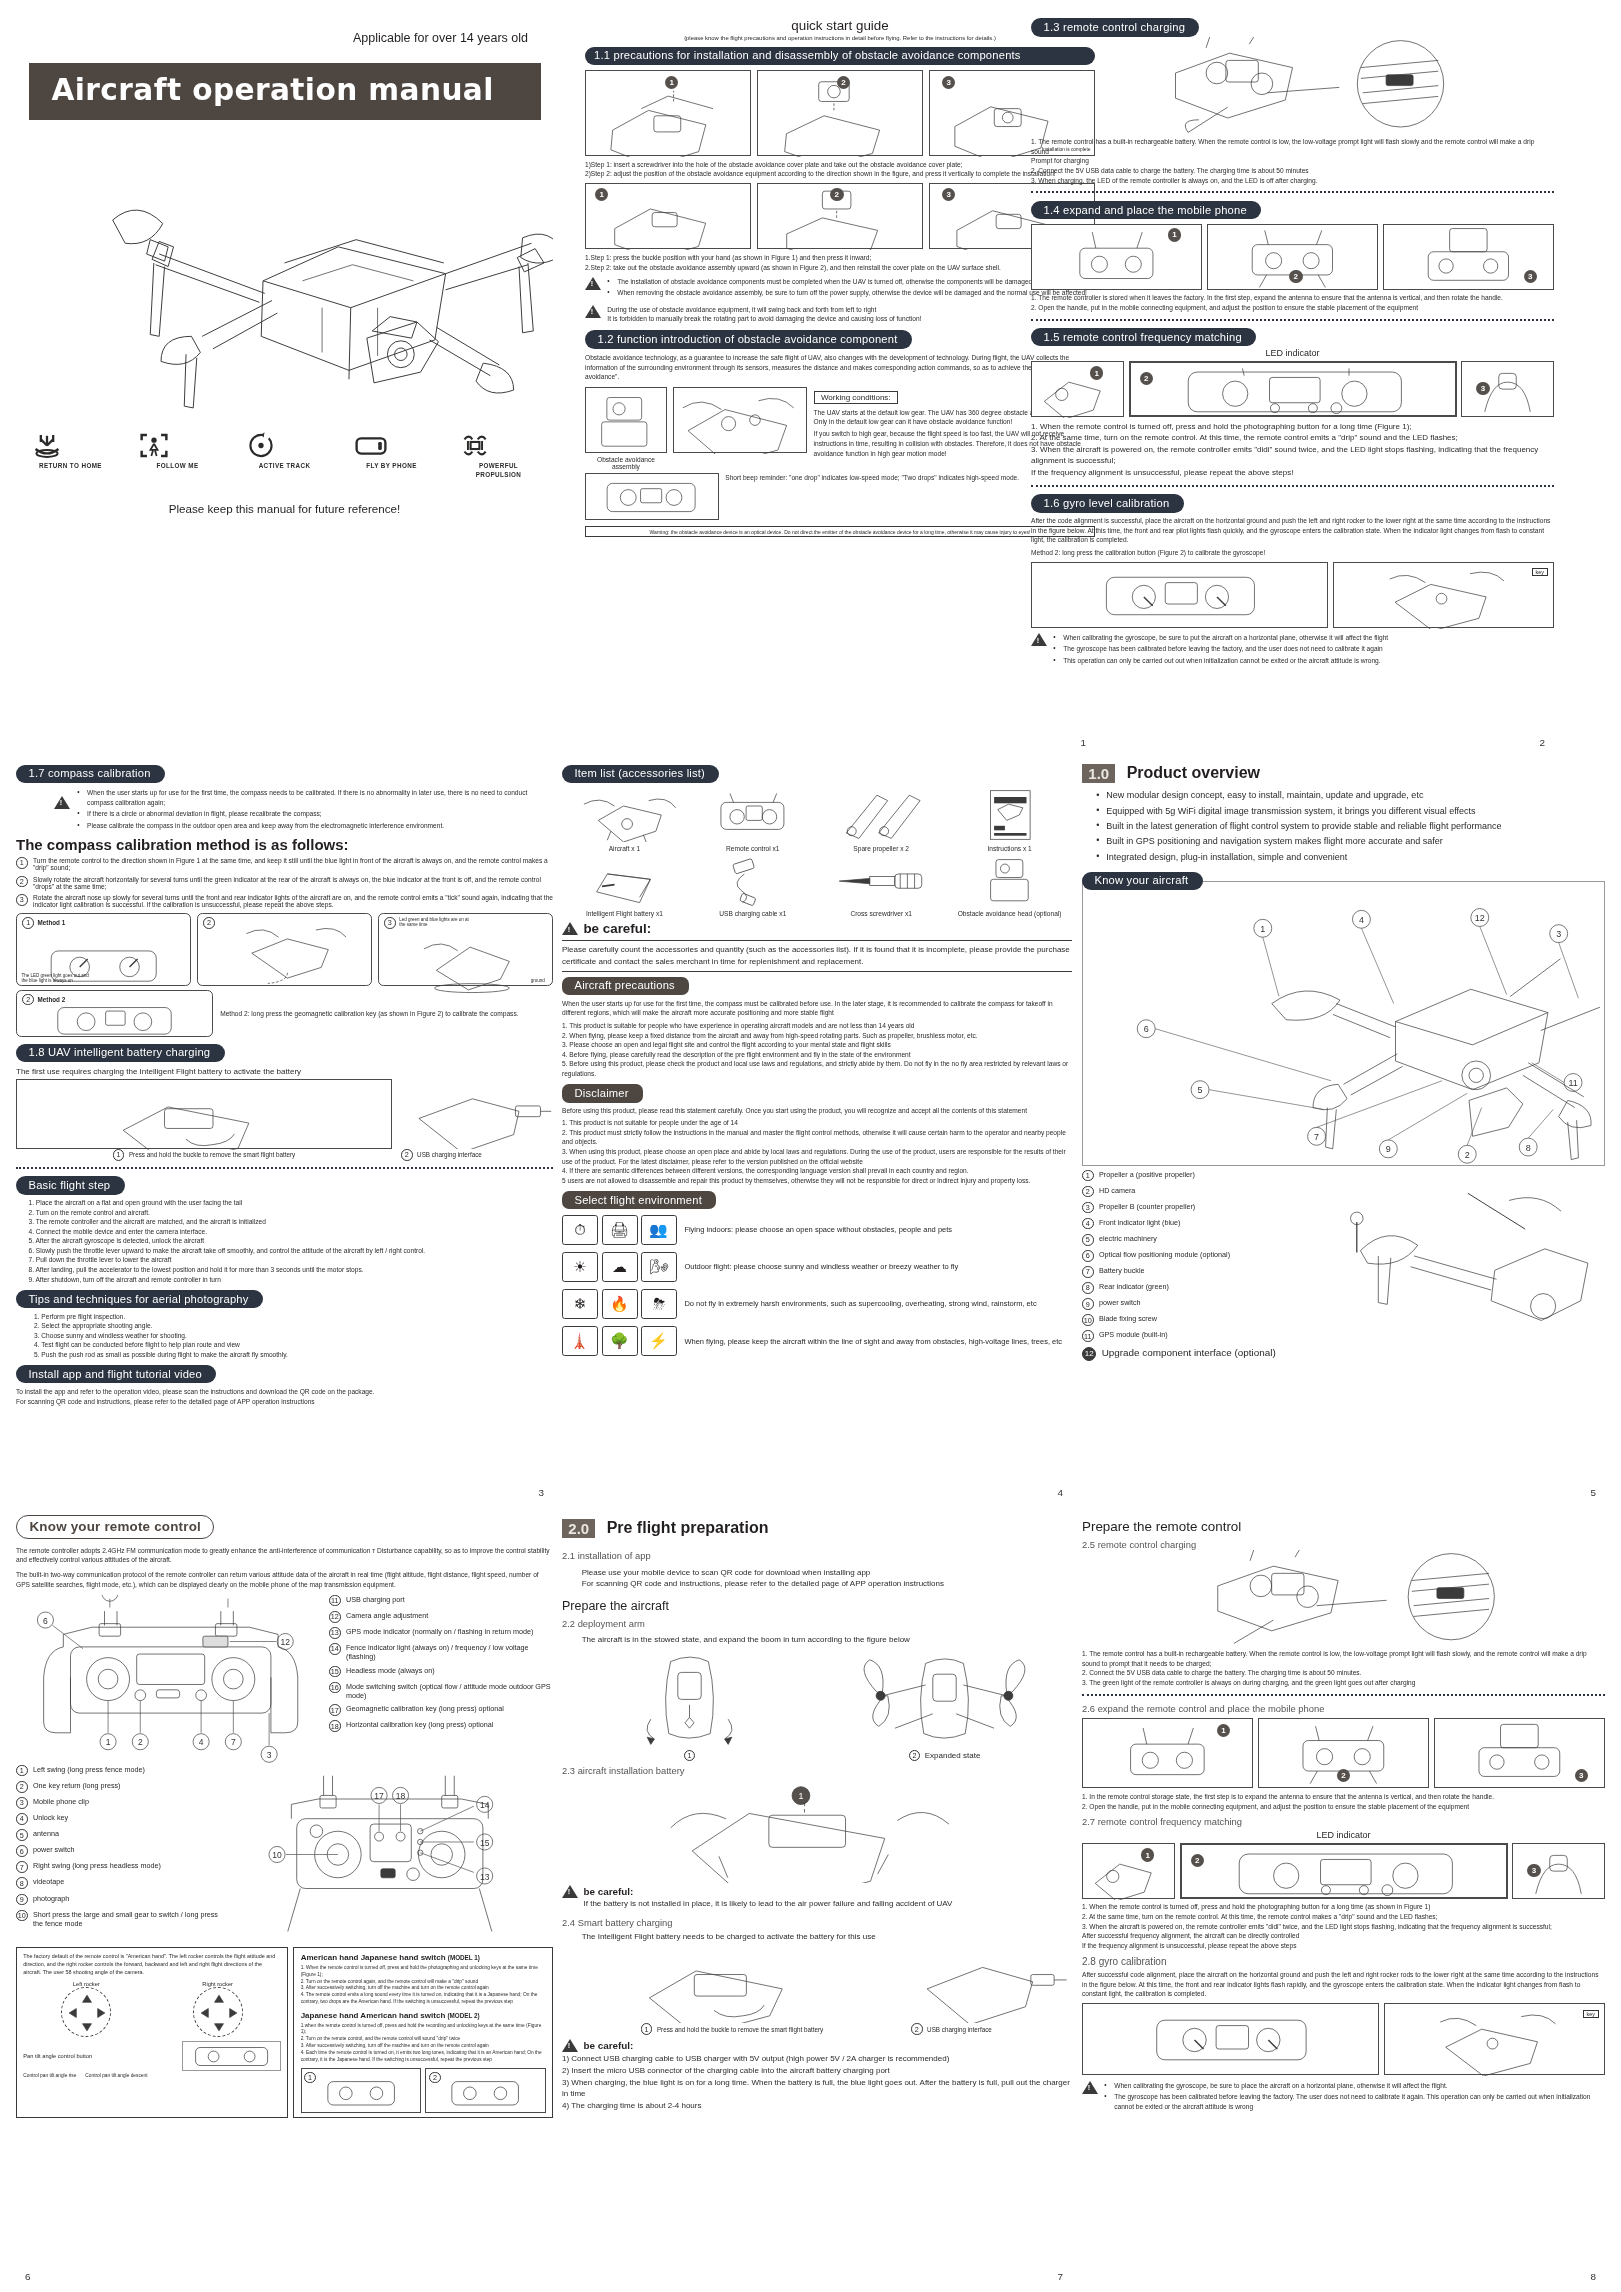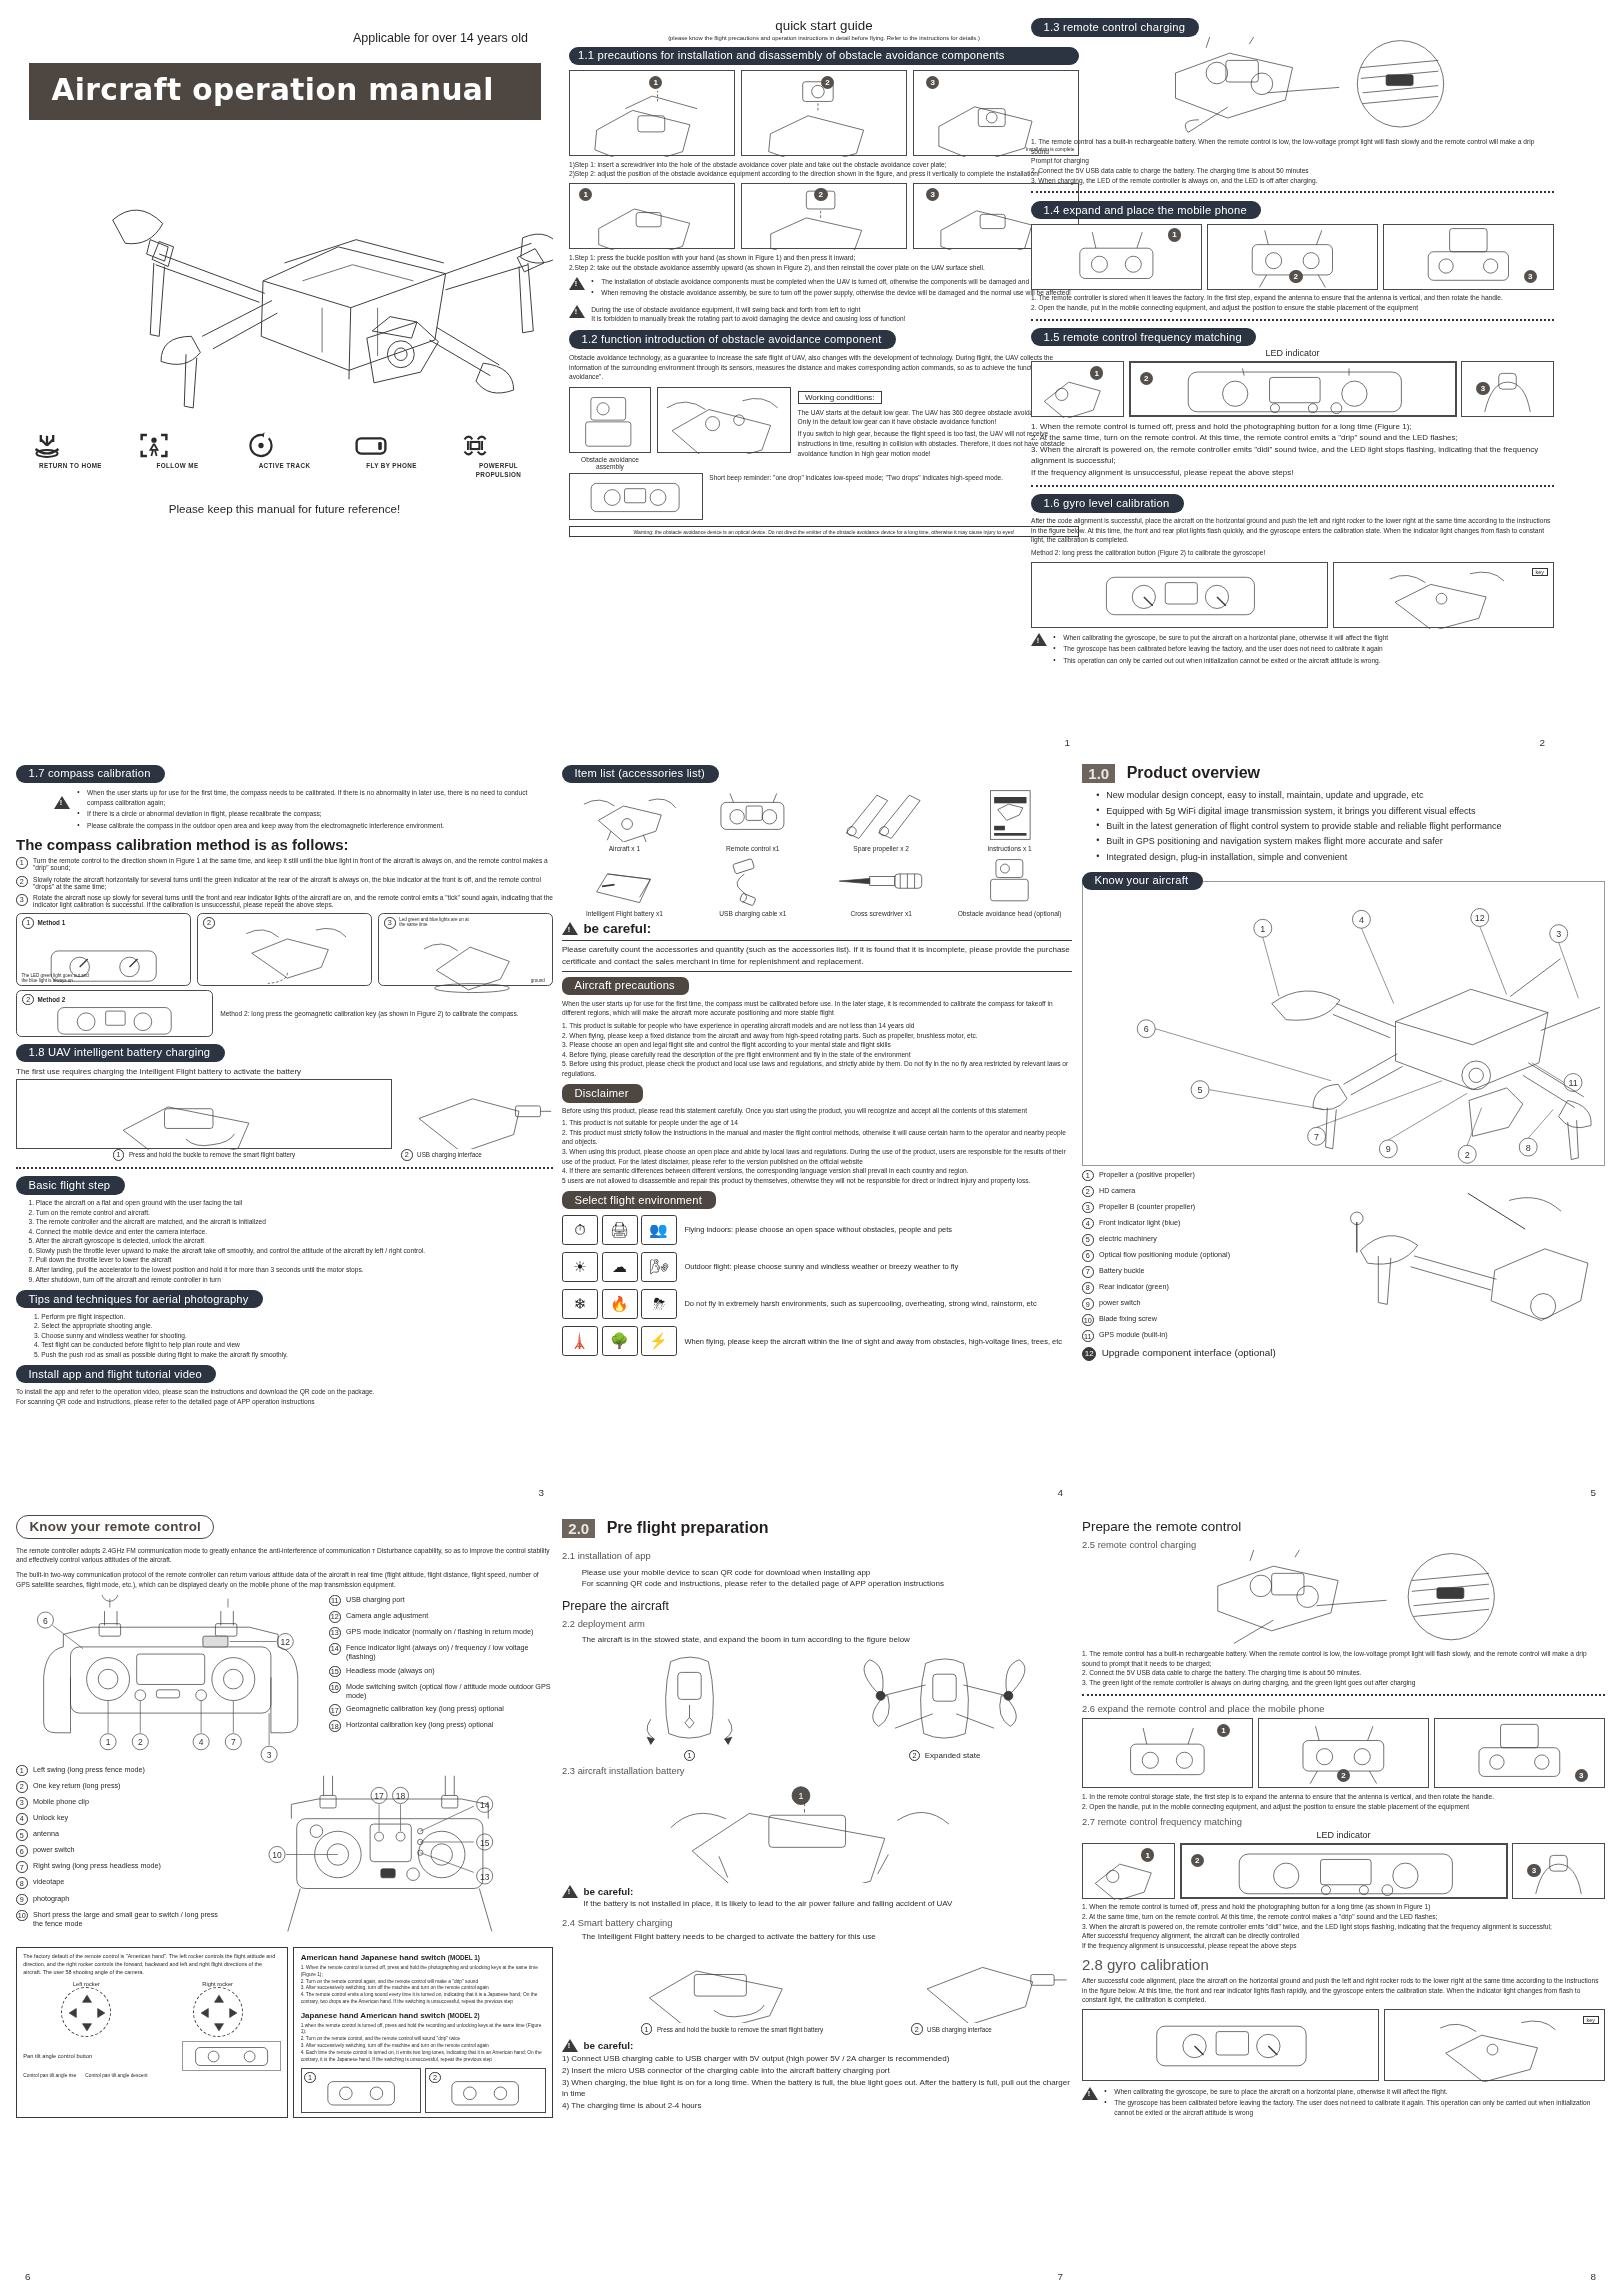--- a/index.html
+++ b/index.html
@@ -8,21 +8,21 @@
     background: #ffffff;
     font-family: "Liberation Sans", sans-serif;
     color: #231f20;
     overflow: hidden;
   }
   .sheet { position: relative; width: 1621px; height: 2293px; }
 
   
   .page { position: absolute; overflow: hidden; }
   .p1 { left: 16px;   top: 9px;  width: 537px;  height: 743px; }
-  .p2 { left: 569px;  top: 9px;  width: 510px;  height: 743px; }
+  .p2 { left: 585px;  top: 9px;  width: 510px;  height: 743px; }
   .p3 { left: 1031px; top: 9px;  width: 523px;  height: 743px; }
   .p4 { left: 16px;   top: 759px; width: 537px;  height: 743px; }
   .p5 { left: 562px;  top: 759px; width: 510px;  height: 743px; }
   .p6 { left: 1082px; top: 759px; width: 523px;  height: 743px; }
   .p7 { left: 16px;   top: 1510px;width: 537px;  height: 776px; }
   .p8 { left: 562px;  top: 1510px;width: 510px;  height: 776px; }
   .p9 { left: 1082px; top: 1510px;width: 523px;  height: 776px; }
 
   .pageno {
     position: absolute; bottom: 3.6px; font-size: 9.9px; color: #333;
@@ -1558,21 +1558,21 @@
       </div>
     </div>
     <div class="body t7" style="margin-top:3.6px;">
       <div>1. When the remote control is turned off, press and hold the photographing button for a long time (as shown in Figure 1)</div>
       <div>2. At the same time, turn on the remote control. At this time, the remote control makes a "drip" sound and the LED flashes;</div>
       <div>3. When the aircraft is powered on, the remote controller emits "didi" twice, and the LED light stops flashing, indicating that the frequency alignment is successful;</div>
       <div>After successful frequency alignment, the aircraft can be directly controlled</div>
       <div>If the frequency alignment is unsuccessful, please repeat the above steps</div>
     </div>
 
-    <div style="font-size:15px; color:#555; margin-top:5.4px;">2.8 gyro calibration</div>
+    <div style="font-size:10px; color:#555; margin-top:5.4px;">2.8 gyro calibration</div>
     <div class="body t7" style="margin-top:3.6px;">After successful code alignment, place the aircraft on the horizontal ground and push the left and right rocker rods to the lower right at the same time according to the instructions in the figure below. At this time, the front and rear indicator lights flash rapidly, and the gyroscope enters the calibration state. When the indicator light changes from flash to constant light, the calibration is completed.</div>
 
     <div class="row" style="gap:5.4px; margin-top:4.5px;">
       <div class="fig" style="flex:1.35; height:72px;">
         <svg width="100%" height="72" viewBox="0 0 240 80">
             <g class="ln2">
           <rect x="38" y="18" width="166" height="44" rx="9"></rect>
           <circle cx="80" cy="40" r="13"></circle>
               <circle cx="162" cy="40" r="13"></circle>
           <rect x="104" y="24" width="36" height="26" rx="3"></rect>

